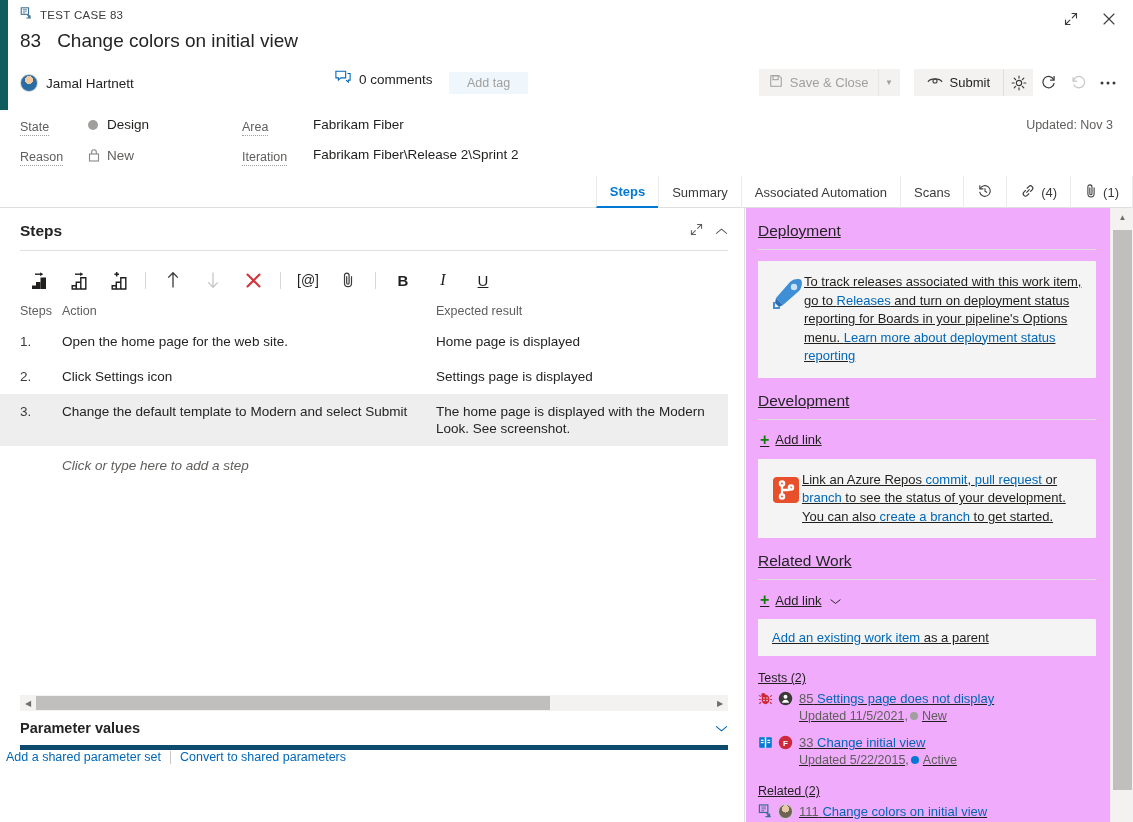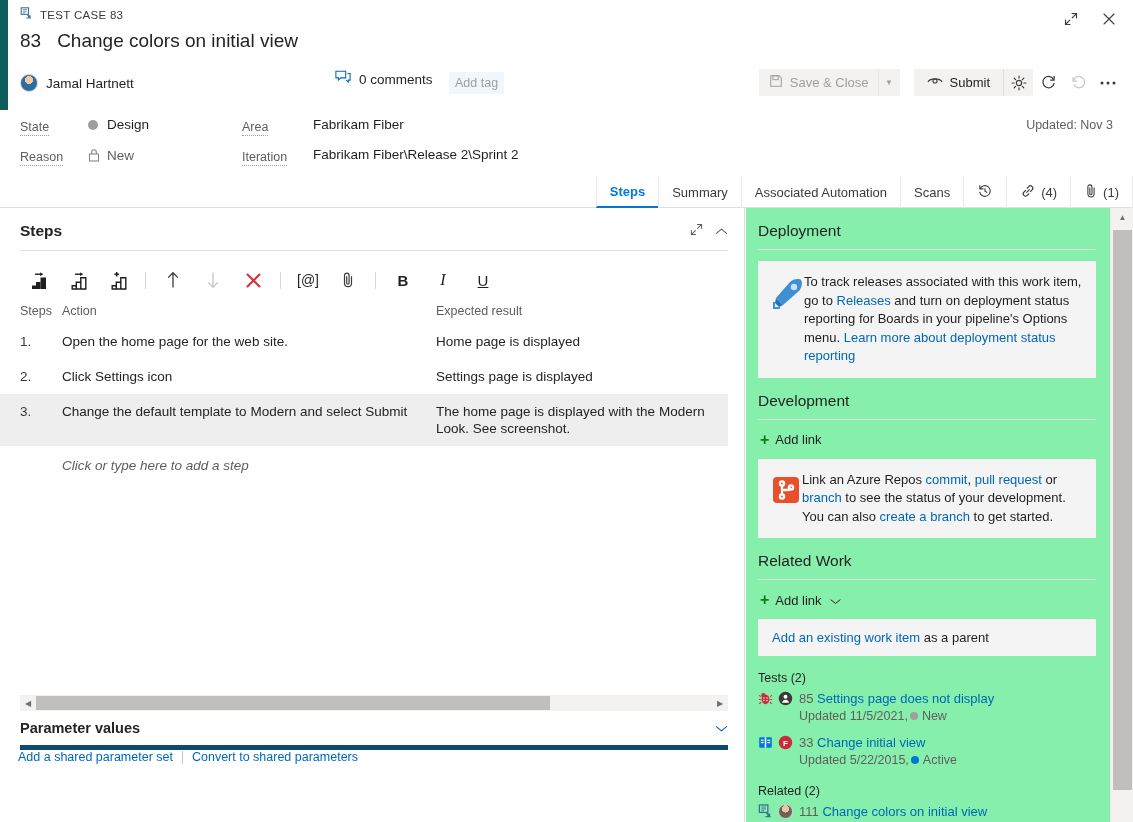--- a/index.html
+++ b/index.html
@@ -56,21 +56,21 @@
     display:inline-block; flex:none;
   }
   .comments {
     position:absolute; left:335px; top:70px;
     display:flex; align-items:flex-end; gap:8px;
     font-size:13.5px; color:#242424; cursor:pointer;
   }
   .add-tag {
     position:absolute; left:449px; top:72px;
     background:#eff6fc; color:#a19f9d; font-size:12.5px;
-    padding:4px 6px; cursor:pointer;
+    padding:4px 18px; cursor:pointer;
   }
 
   
   .hdr-tools {
     position:absolute; right:10px; top:69px;
     display:flex; align-items:center;
   }
   .btn-save {
     display:flex; align-items:center; gap:7px;
     background:#f3f2f1; color:#a19f9d;
@@ -185,30 +185,30 @@
   .hs-thumb { position:absolute; left:0; top:1px; width:76%; height:14px; background:#c0bfbe; cursor:pointer;}
 
   
   .param-hdr {
     position:absolute; left:20px; right:16px; top:512px;
     display:flex; align-items:center; justify-content:space-between;
     font-size:14.5px; font-weight:600; color:#242424;
     padding-bottom:9px; border-bottom:5px solid #0c4a6e;
   }
   .param-links {
-    position:absolute; left:18px; top:542px;
+    position:absolute; left:6px; top:542px;
     display:flex; align-items:center; gap:9px; font-size:12.5px;
   }
   .lnk { color:#0067b8; cursor:pointer; }
   .vsep { width:1px; height:13px; background:#c8c6c4; }
 
   
   .right-pane {
     position:absolute; left:746px; top:208px; right:23px; bottom:0;
-    padding:0 14px 0 12px; overflow:hidden; background:#86efac;
+    padding:0 14px 0 12px; overflow:hidden; background:#f0abfc;text-decoration:underline;
   }
   .sec-title {
     font-size:15.5px; color:#242424; font-weight:400;
     padding-bottom:9px; border-bottom:1px solid #e1dfdd;
     margin:14px 0 0 0;
   }
   .info-card {
     background:#f4f4f4; display:flex; align-items:flex-start;
     padding:12px 14px 12px 12px; margin-top:11px;
   }

